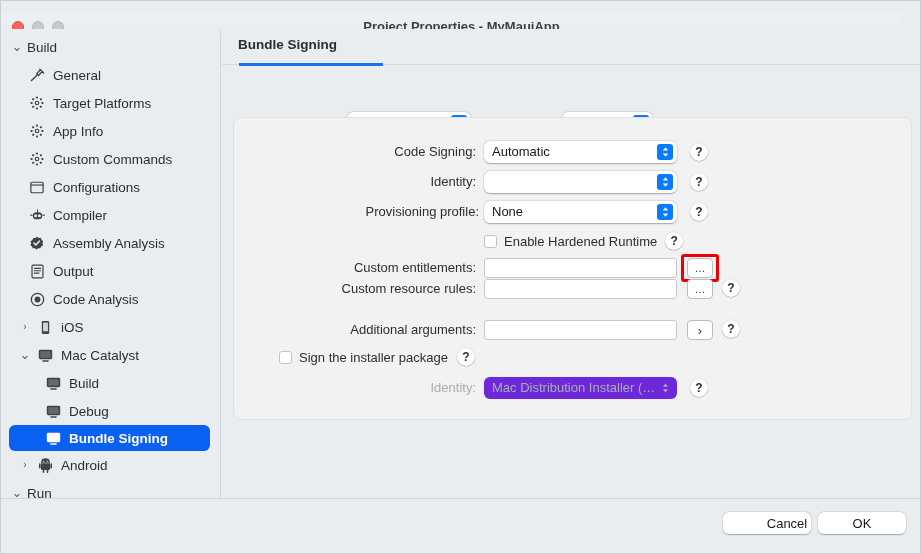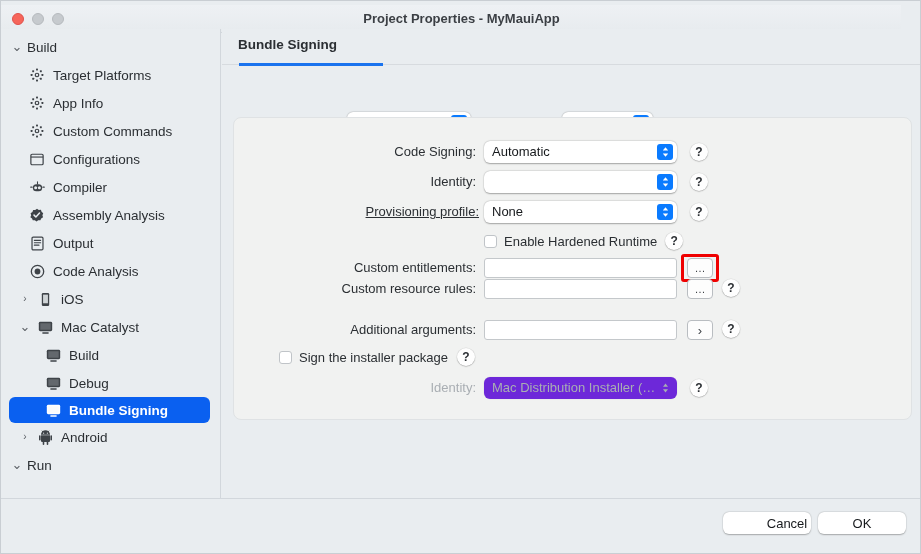--- a/index.html
+++ b/index.html
@@ -15,21 +15,21 @@
   #window {
     position: relative;
     width: 921px; height: 554px;
     background: #e9edf0;
     border: 1px solid #c9ced3;
     overflow: hidden;
   }
 
   
   #titlebar {
-    position: absolute; left: 0; top: 4px;
+    position: absolute; left: 0; top: 12px;
     width: 900px; height: 28px;
     background: linear-gradient(to bottom, #eef1f4, #e7ebee);
     border-bottom: 1px solid #d2d7dc;
   }
   #traffic { position: absolute; left: 11px; top: 8px; display: flex; gap: 8px; }
   .tl { width: 12px; height: 12px; border-radius: 50%; display: block; }
   .tl.red    { background: #f6655a; border: 0.5px solid #e0514b; }
   .tl.yellow { background: #c6cace; border: 0.5px solid #b6babe; }
   .tl.green  { background: #c6cace; border: 0.5px solid #b6babe; }
   #win-title {
@@ -246,20 +246,28 @@
       <span class="tl yellow"></span>
       <span class="tl green"></span>
     </div>
     <div id="win-title">Project Properties - MyMauiApp</div>
   </div>
 
   <div id="sidebar">
       <div class="srow group">
         <span class="disc" style="font-size: 13px; line-height: 6px;">⌄</span>
         <span class="slabel">Build</span>
+      </div>
+      <div class="srow lvl1">
+        <span class="sicon">
+          <svg width="15" height="15" viewBox="0 0 16 16">
+            <path d="M10.5 1.2 L14.6 5.3 M13.1 3.8 L9.0 8.0 M11.2 1.9 L7.2 6.0 M8.2 7.0 L1.6 13.4" stroke="currentColor" stroke-width="1.5" fill="none" stroke-linecap="round"></path>
+          </svg>
+        </span>
+        <span class="slabel">General</span>
       </div>
       <div class="srow lvl1">
         <span class="sicon">
           <svg width="14" height="14" viewBox="0 0 16 16">
             <g fill="currentColor">
               <circle cx="8" cy="8" r="2.7"></circle>
               <rect x="13.1" y="6.9" width="2.2" height="2.2" rx="0.5"></rect>
               <rect x="11.284062043356595" y="11.284062043356593" width="2.2" height="2.2" rx="0.5"></rect>
               <rect x="6.9" y="13.1" width="2.2" height="2.2" rx="0.5"></rect>
               <rect x="2.515937956643406" y="11.284062043356595" width="2.2" height="2.2" rx="0.5"></rect>
@@ -485,21 +493,21 @@
             <svg width="9" height="12" viewBox="0 0 9 12">
                 <path d="M4.5 1.2 L7.2 4.6 H1.8 Z" fill="#fff"></path>
                 <path d="M4.5 10.8 L7.2 7.4 H1.8 Z" fill="#fff"></path>
               </svg>
           </span>
         </span>
         <span class="helpbtn" style="position:absolute;left:456px;top:2px;">?</span>
       </div>
 
       <div class="frow" style="left:0; top:83px; width:470px;">
-        <span class="flabel" style="width:242px; left:3px;text-decoration:underline;">Provisioning profile:</span>
+        <span class="flabel" style="width:242px; left:3px;">Provisioning profile:</span>
         <span class="pop-wide" style="position:absolute;left:250px;">
           <span>None</span>
           <span class="steppers">
             <svg width="9" height="12" viewBox="0 0 9 12">
                 <path d="M4.5 1.2 L7.2 4.6 H1.8 Z" fill="#fff"></path>
                 <path d="M4.5 10.8 L7.2 7.4 H1.8 Z" fill="#fff"></path>
               </svg>
           </span>
         </span>
         <span class="helpbtn" style="position:absolute;left:456px;top:2px;">?</span>

